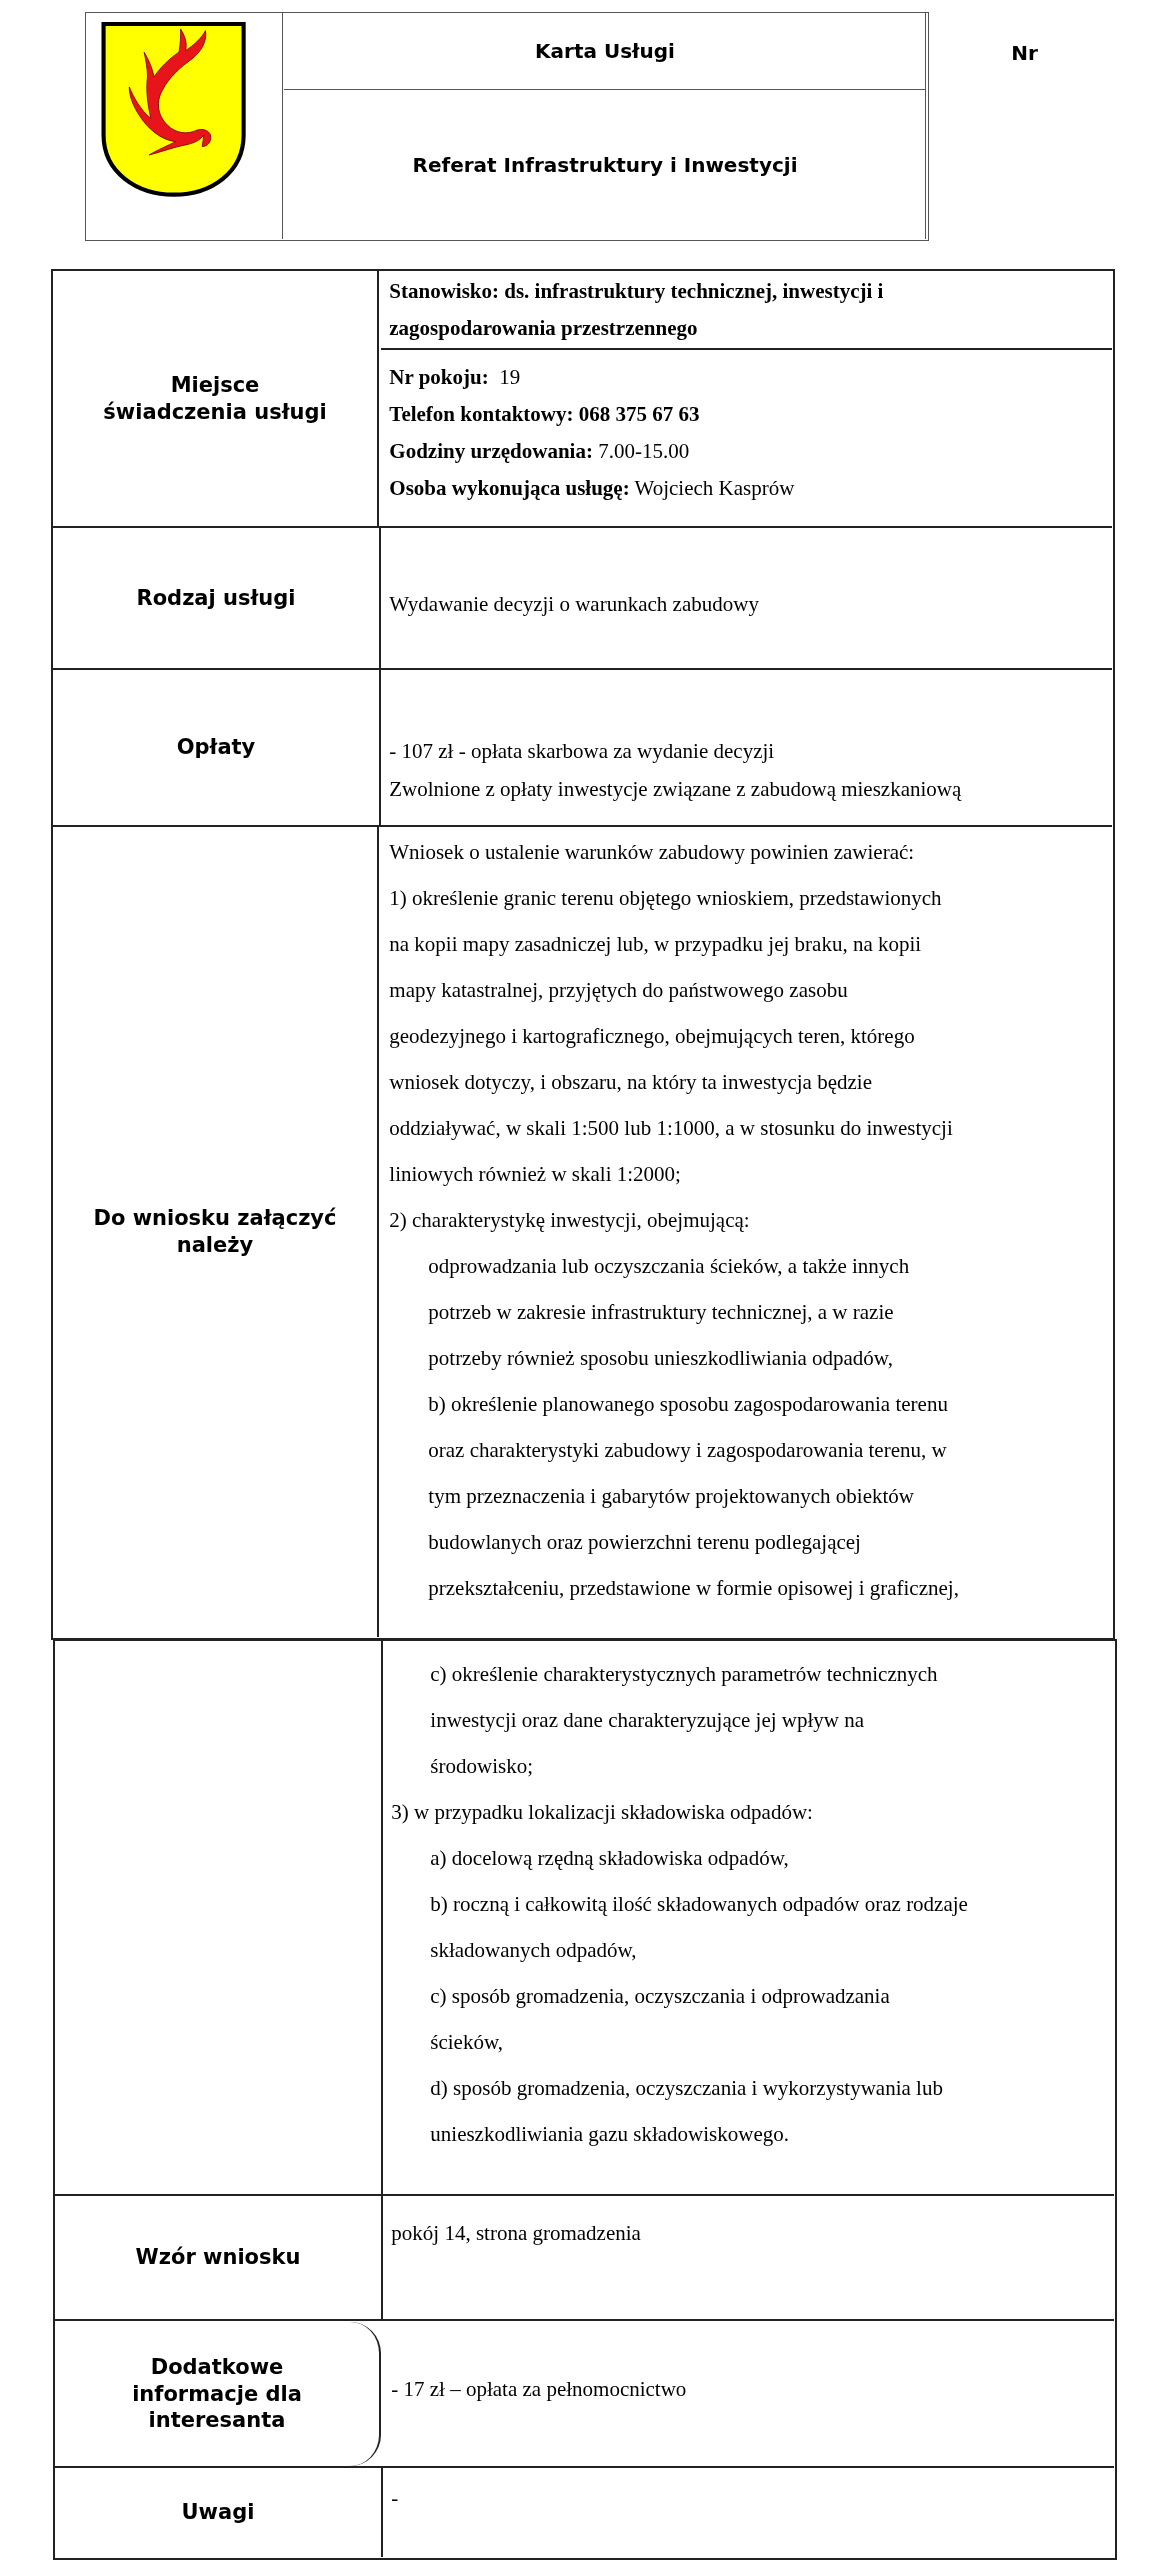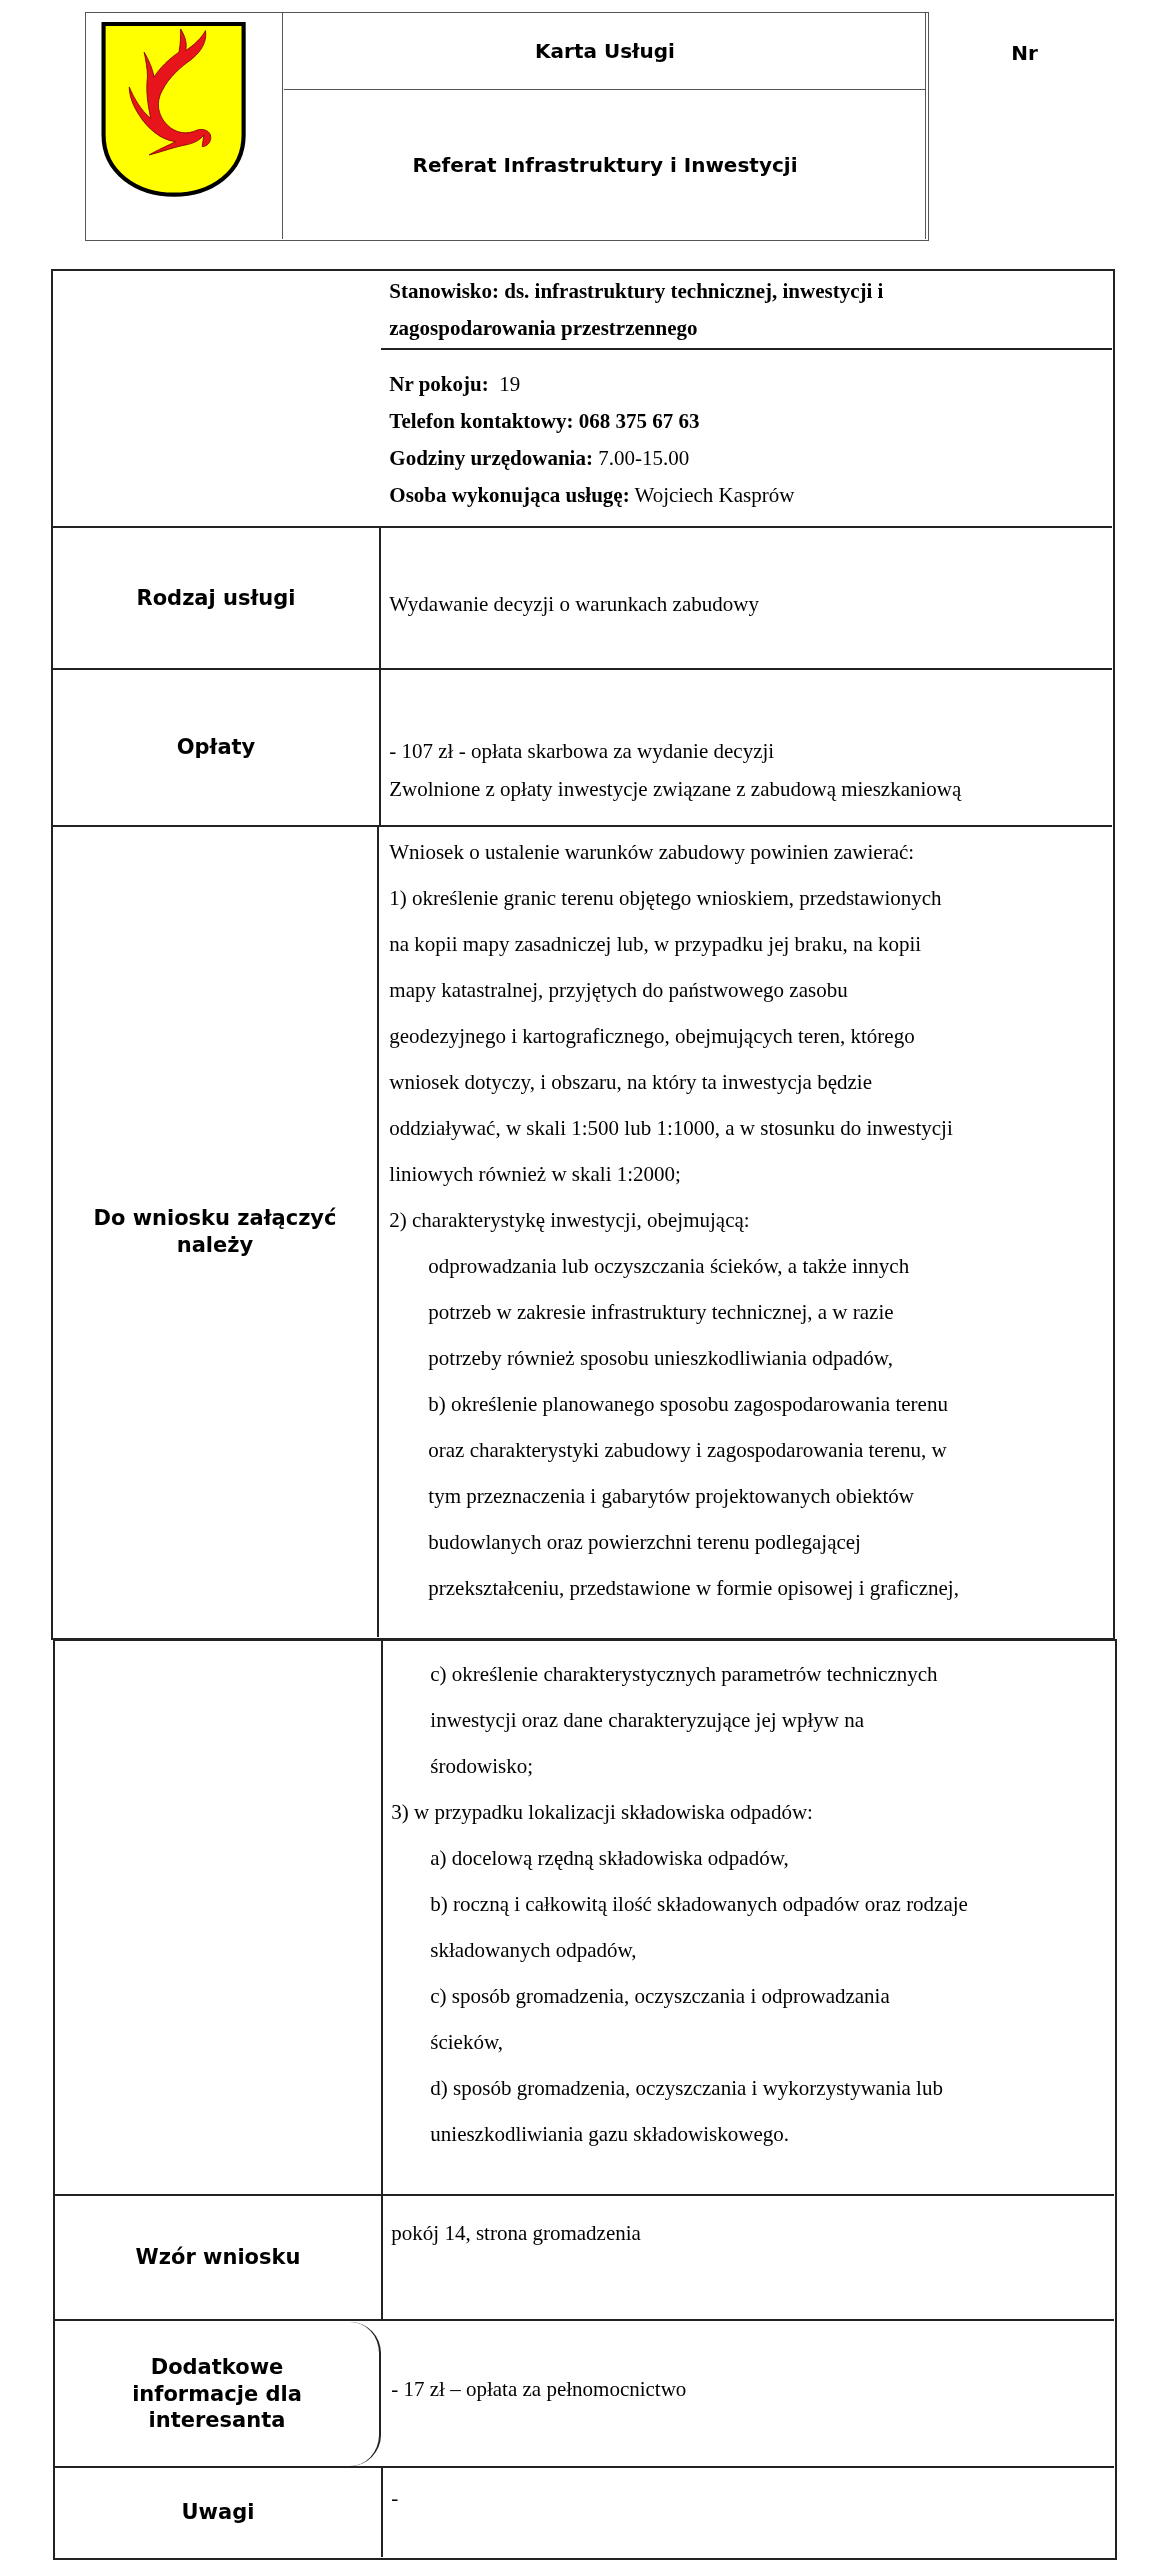--- a/index.html
+++ b/index.html
@@ -38,26 +38,27 @@
   <div class="mid">
     <div class="t1">Karta Usługi</div>
     <div class="t2">Referat Infrastruktury i Inwestycji</div>
   </div>
   <div class="nr">Nr</div>
 </div>
 
 <div class="tbl" style="left:51px; top:269px; width:1064px; height:1371px;">
 
   <div class="row" style="top:0; width:1059px; height:257px;">
+    <div class="lab" style="padding:0 50px; box-sizing:border-box;">Miejsce świadczenia usługi</div>
     <div class="val" style="padding-left:0;">
       <div class="sub" style="top:0; height:79px; border-bottom:2.5px solid #222; padding-top:1.7px; line-height:37px; font-weight:bold;">
         <div class="line"><span>Stanowisko:</span><span style="white-space:pre;"> ds. infrastruktury technicznej, inwestycji i</span></div>
         <div class="line">zagospodarowania przestrzennego</div>
       </div>
-      <div class="sub" style="top:79px; padding-top:16px; line-height:37px;">
+      <div class="sub" style="top:79px; padding-top:9px; line-height:37px;">
         <div class="line"><span class="b">Nr pokoju:</span>&nbsp; <span>19</span></div>
         <div class="line"><span class="b">Telefon kontaktowy:</span> <span class="b">068 375 67 63</span></div>
         <div class="line"><span class="b">Godziny urzędowania:</span> <span>7.00-15.00</span></div>
         <div class="line"><span class="b">Osoba wykonująca usługę:</span> <span>Wojciech Kasprów</span></div>
       </div>
     </div>
   </div>
 
   <div class="row" style="top:257px; width:1059px; height:142px;">
     <div class="lab">Rodzaj usługi</div>

